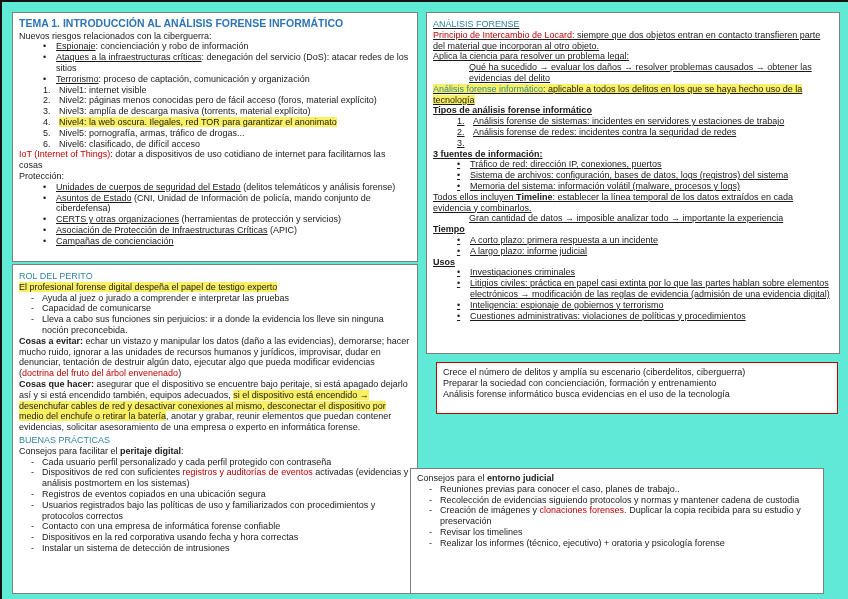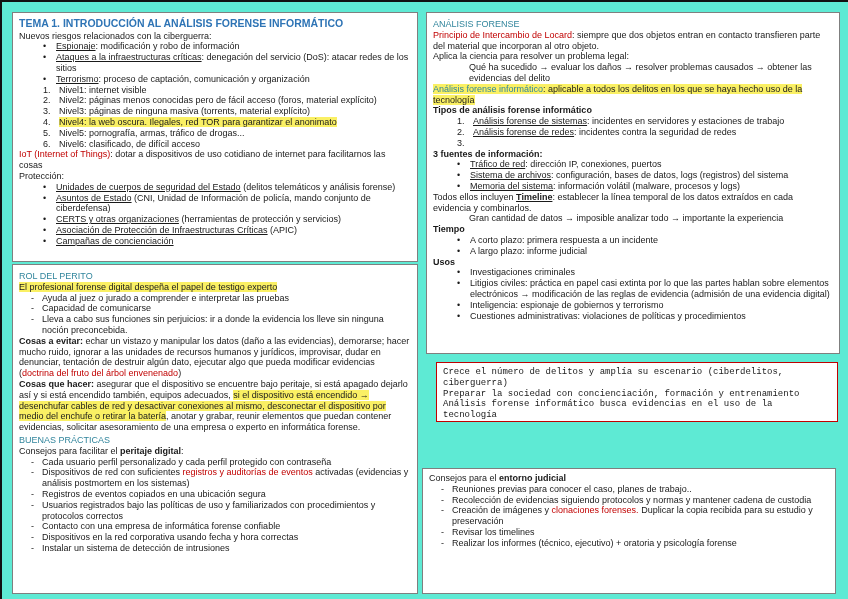--- a/index.html
+++ b/index.html
@@ -9,23 +9,23 @@
     position:relative; width:848px; height:599px; background:#5eead4;
     border-top:2px solid #111; border-left:2px solid #111; overflow:hidden;
   }
   .box {
     position:absolute; background:#fff; border:1px solid #7f7f7f;
     padding:4px 6px; font-size:9px; line-height:1.2; overflow:hidden;
   }
   .box.red-border { border:1.5px solid #c00000; }
   #box-tema1    { left:10px;  top:10px;  width:406px; height:250px; }
   #box-rol      { left:10px;  top:262px; width:406px; height:330px; }
-  #box-forense  { left:424px; top:10px;  width:414px; height:342px; }
-  #box-resumen  { left:434px; top:360px; width:402px; height:60px;font-family:Liberation Mono, monospace;  }
-  #box-judicial { left:420px; top:466px; width:414px; height:126px; }
+  #box-forense  { left:424px; top:10px;  width:414px; height:342px;text-decoration:underline; }
+  #box-resumen  { left:434px; top:360px; width:402px; height:52px;  }
+  #box-judicial { left:408px; top:466px; width:414px; height:126px; }
 
   .blk { margin:0; }
   .h1 { color:#2e74b5; font-weight:bold; font-size:10.5px; margin-bottom:1px; }
   .h2 { color:#31859c; font-size:9px; margin-top:2px; }
   .p, .indent { }
   .indent { padding-left:36px; }
   .li { display:flex; align-items:baseline; }
   .li .marker { flex:0 0 auto; }
   .li .content { flex:1 1 auto; }
   .bullet .marker { margin-left:24px; width:13px; }
@@ -40,41 +40,41 @@
 </style>
 </head>
 <body>
 
 <div class="page">
   <section class="box" id="box-tema1">
       <div class="blk h1"><span class="seg">TEMA 1. INTRODUCCIÓN AL ANÁLISIS FORENSE INFORMÁTICO</span></div>
       <div class="blk p"><span class="seg">Nuevos riesgos relacionados con la ciberguerra:</span></div>
       <div class="blk li bullet">
         <span class="marker">•</span>
-        <span class="content"><span class="seg u">Espionaje</span><span class="seg">: modificación y robo de información</span></span>
+        <span class="content"><span class="seg u">Espionaje</span><span class="seg">: concienciación y robo de información</span></span>
       </div>
       <div class="blk li bullet">
         <span class="marker">•</span>
         <span class="content"><span class="seg u">Ataques a la infraestructuras críticas</span><span class="seg">: denegación del servicio (DoS): atacar redes de los sitios</span></span>
       </div>
       <div class="blk li bullet">
         <span class="marker">•</span>
         <span class="content"><span class="seg u">Terrorismo</span><span class="seg">: proceso de captación, comunicación y organización</span></span>
       </div>
       <div class="blk li num">
         <span class="marker">1.</span>
         <span class="content"><span class="seg">Nivel1: internet visible</span></span>
       </div>
       <div class="blk li num">
         <span class="marker">2.</span>
         <span class="content"><span class="seg">Nivel2: páginas menos conocidas pero de fácil acceso (foros, material explícito)</span></span>
       </div>
       <div class="blk li num">
         <span class="marker">3.</span>
-        <span class="content"><span class="seg">Nivel3: páginas de ninguna masiva (torrents, material explícito)</span></span>
+        <span class="content"><span class="seg">Nivel3: amplía de descarga masiva (torrents, material explícito)</span></span>
       </div>
       <div class="blk li num">
         <span class="marker">4.</span>
         <span class="content"><span class="seg hl">Nivel4: la web oscura. Ilegales, red TOR para garantizar el anonimato</span></span>
       </div>
       <div class="blk li num">
         <span class="marker">5.</span>
         <span class="content"><span class="seg">Nivel5: pornografía, armas, tráfico de drogas...</span></span>
       </div>
       <div class="blk li num">

